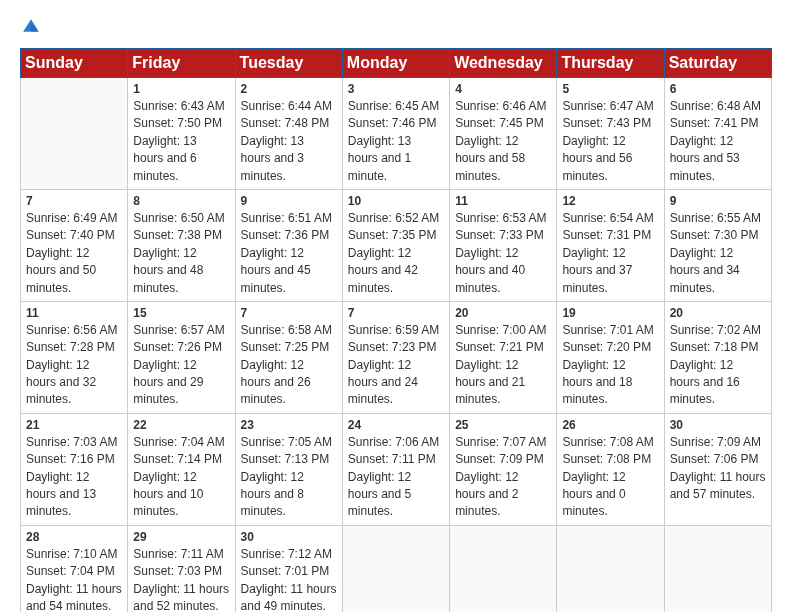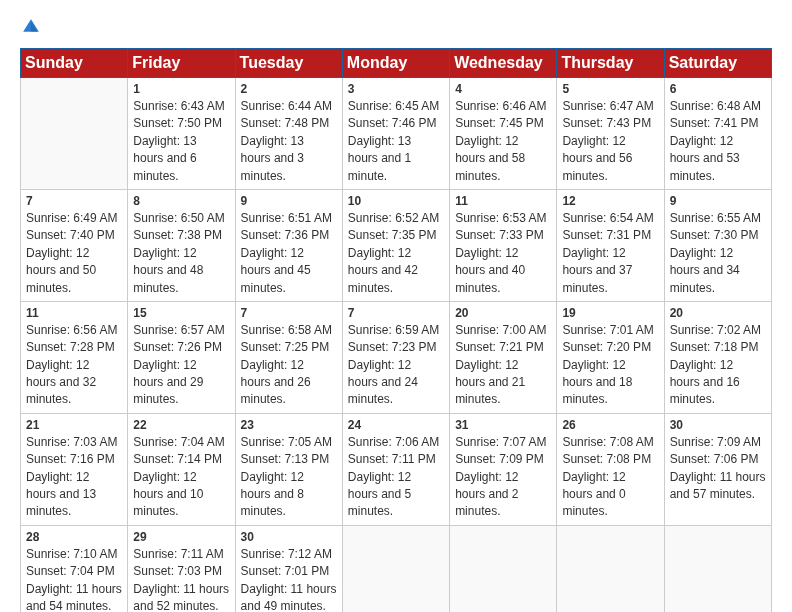--- a/index.html
+++ b/index.html
@@ -228,21 +228,21 @@
           </td>
           <td>
             <div class="day-num">23</div>
             <div class="cell-text">Sunrise: 7:05 AM<br>Sunset: 7:13 PM<br>Daylight: 12 hours and 8 minutes.</div>
           </td>
           <td>
             <div class="day-num">24</div>
             <div class="cell-text">Sunrise: 7:06 AM<br>Sunset: 7:11 PM<br>Daylight: 12 hours and 5 minutes.</div>
           </td>
           <td>
-            <div class="day-num">31</div>
+            <div class="day-num">25</div>
             <div class="cell-text">Sunrise: 7:07 AM<br>Sunset: 7:09 PM<br>Daylight: 12 hours and 2 minutes.</div>
           </td>
           <td>
             <div class="day-num">26</div>
             <div class="cell-text">Sunrise: 7:08 AM<br>Sunset: 7:08 PM<br>Daylight: 12 hours and 0 minutes.</div>
           </td>
           <td>
             <div class="day-num">30</div>
             <div class="cell-text">Sunrise: 7:09 AM<br>Sunset: 7:06 PM<br>Daylight: 11 hours and 57 minutes.</div>
           </td>

